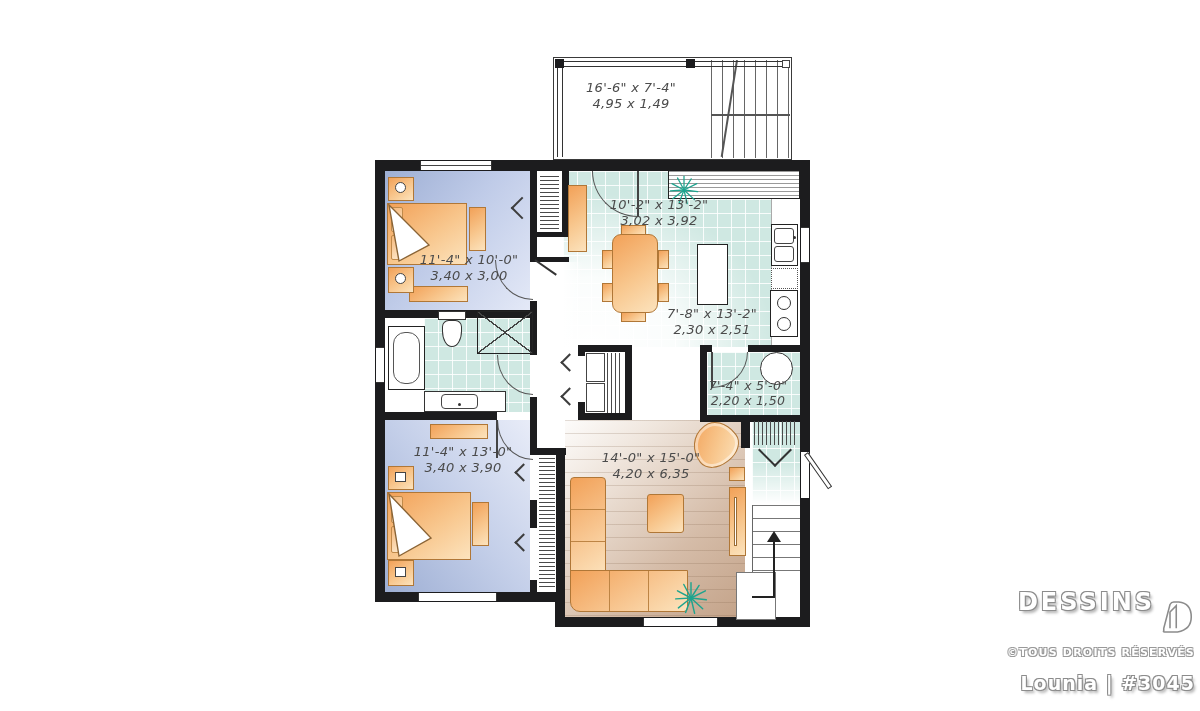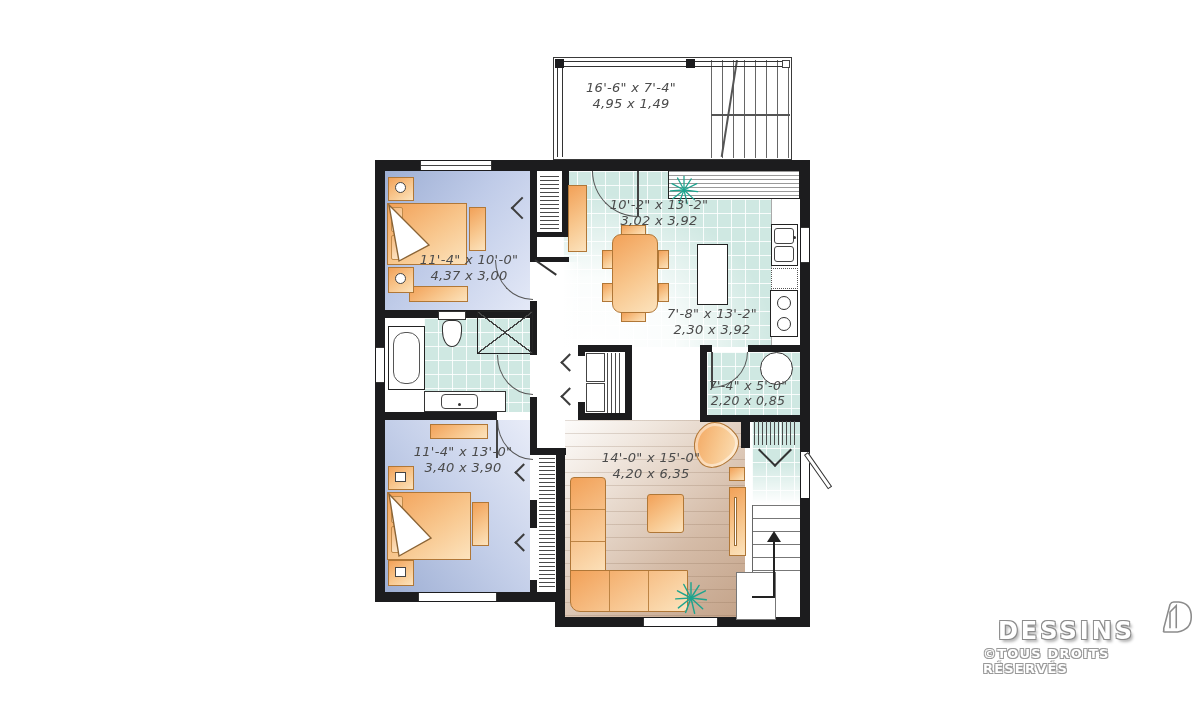--- a/index.html
+++ b/index.html
@@ -35,23 +35,23 @@
        linear-gradient(to top right,transparent calc(50% - .7px),#444 calc(50% - .7px) calc(50% + .7px),transparent calc(50% + .7px)),
        linear-gradient(to bottom right,transparent calc(50% - .7px),#444 calc(50% - .7px) calc(50% + .7px),transparent calc(50% + .7px));}
   .lbl{color:#4b4b4b;font-size:13px;line-height:16px;font-style:italic;text-align:center;white-space:nowrap;letter-spacing:.3px;}
   .lbl.small{font-size:12.5px;line-height:15px;}
   .fadeBL{background:radial-gradient(ellipse at 12% 100%,#fff 0%,rgba(255,255,255,.9) 28%,rgba(255,255,255,0) 62%);}
   .fadeB{background:linear-gradient(to bottom,rgba(255,255,255,0),#fff 90%);}
   .hallfade{background:linear-gradient(to right,#fff 55%,rgba(255,255,255,0) 100%);}
   .outline{color:#fff;
      text-shadow:-1px -1px 0 #8c8c8c,1px -1px 0 #8c8c8c,-1px 1px 0 #8c8c8c,1px 1px 0 #8c8c8c,2.5px 2.5px 3px rgba(0,0,0,.30);}
   .brand{position:absolute;left:955px;top:590px;width:240px;text-align:right;}
-  .brand-row{display:flex;justify-content:flex-end;align-items:flex-end;gap:20px;}
+  .brand-row{display:flex;justify-content:flex-end;align-items:flex-start;gap:0;}
   .brand-l1,.brand-l2{font-weight:bold;font-size:24px;line-height:25px;letter-spacing:3px;}
-  .brand-copy{font-size:13px;letter-spacing:1.2px;font-weight:bold;text-align:left;margin:2px 0 13px 28px;
+  .brand-copy{font-size:11px;letter-spacing:1.2px;font-weight:bold;text-align:right;margin:2px 0 13px 28px;
      text-shadow:-1px -1px 0 #999,1px -1px 0 #999,-1px 1px 0 #999,1px 1px 0 #999;}
   .brand-plan{font-weight:bold;font-size:19px;letter-spacing:1px;margin-top:3px;}
   .tri-up{width:0;height:0;border-left:7px solid transparent;border-right:7px solid transparent;border-bottom:11px solid #222;}
 </style>
 </head>
 <body>
 
 <div class="canvas">
 
   <div class="abs" style="left:553px;top:57px;width:239px;height:103px;border:1.5px solid #3a3a3a;background:#fff;"></div>
@@ -242,33 +242,33 @@
       <line x1="20" y1="20" x2="14" y2="36"></line>
         <line x1="20" y1="20" x2="6" y2="31"></line>
         <line x1="20" y1="20" x2="3" y2="21"></line>
       <line x1="20" y1="20" x2="5" y2="12"></line>
         <line x1="20" y1="20" x2="12" y2="5"></line>
     </g>
   </svg>
 
   <div class="abs lbl" style="left:408px;top:252px;width:122px;">
     <div>11'-4" x 10'-0"</div>
-    <div>4,37 x 3,00</div>
+    <div>3,40 x 3,00</div>
   </div>
   <div class="abs lbl" style="left:598px;top:197px;width:122px;">
     <div>10'-2" x 13'-2"</div>
     <div>3,02 x 3,92</div>
   </div>
   <div class="abs lbl" style="left:652px;top:306px;width:120px;">
     <div>7'-8" x 13'-2"</div>
-    <div>2,30 x 3,92</div>
+    <div>2,30 x 2,51</div>
   </div>
   <div class="abs lbl small" style="left:696px;top:378px;width:104px;">
     <div>7'-4" x 5'-0"</div>
-    <div>2,20 x 0,85</div>
+    <div>2,20 x 1,50</div>
   </div>
   <div class="abs lbl" style="left:402px;top:444px;width:122px;">
     <div>11'-4" x 13'-0"</div>
     <div>3,40 x 3,90</div>
   </div>
   <div class="abs lbl" style="left:590px;top:450px;width:122px;">
     <div>14'-0" x 15'-0"</div>
     <div>4,20 x 6,35</div>
   </div>
 
@@ -276,15 +276,16 @@
     <div class="brand-row">
       <div>
         <div class="brand-l1 outline">DESSINS</div>
       </div>
       <svg width="40" height="54" viewBox="0 0 64 60">
         <path d="M14 52 Q12 54 18 54 L36 54 Q58 50 58 30 Q58 8 38 6 L30 6 Q26 6 24 10 L14 48 Z" fill="#fff" stroke="#8c8c8c" stroke-width="2.5"></path>
         <path d="M24 48 L24 22 L34 12 L34 48" fill="#fff" stroke="#8c8c8c" stroke-width="2.5"></path>
       </svg>
     </div>
     <div class="brand-copy outline">©TOUS DROITS RÉSERVÉS</div>
+    <div class="brand-plan outline">Lounia | #3045</div>
   </div>
 
 </div>
 
 </body></html>

